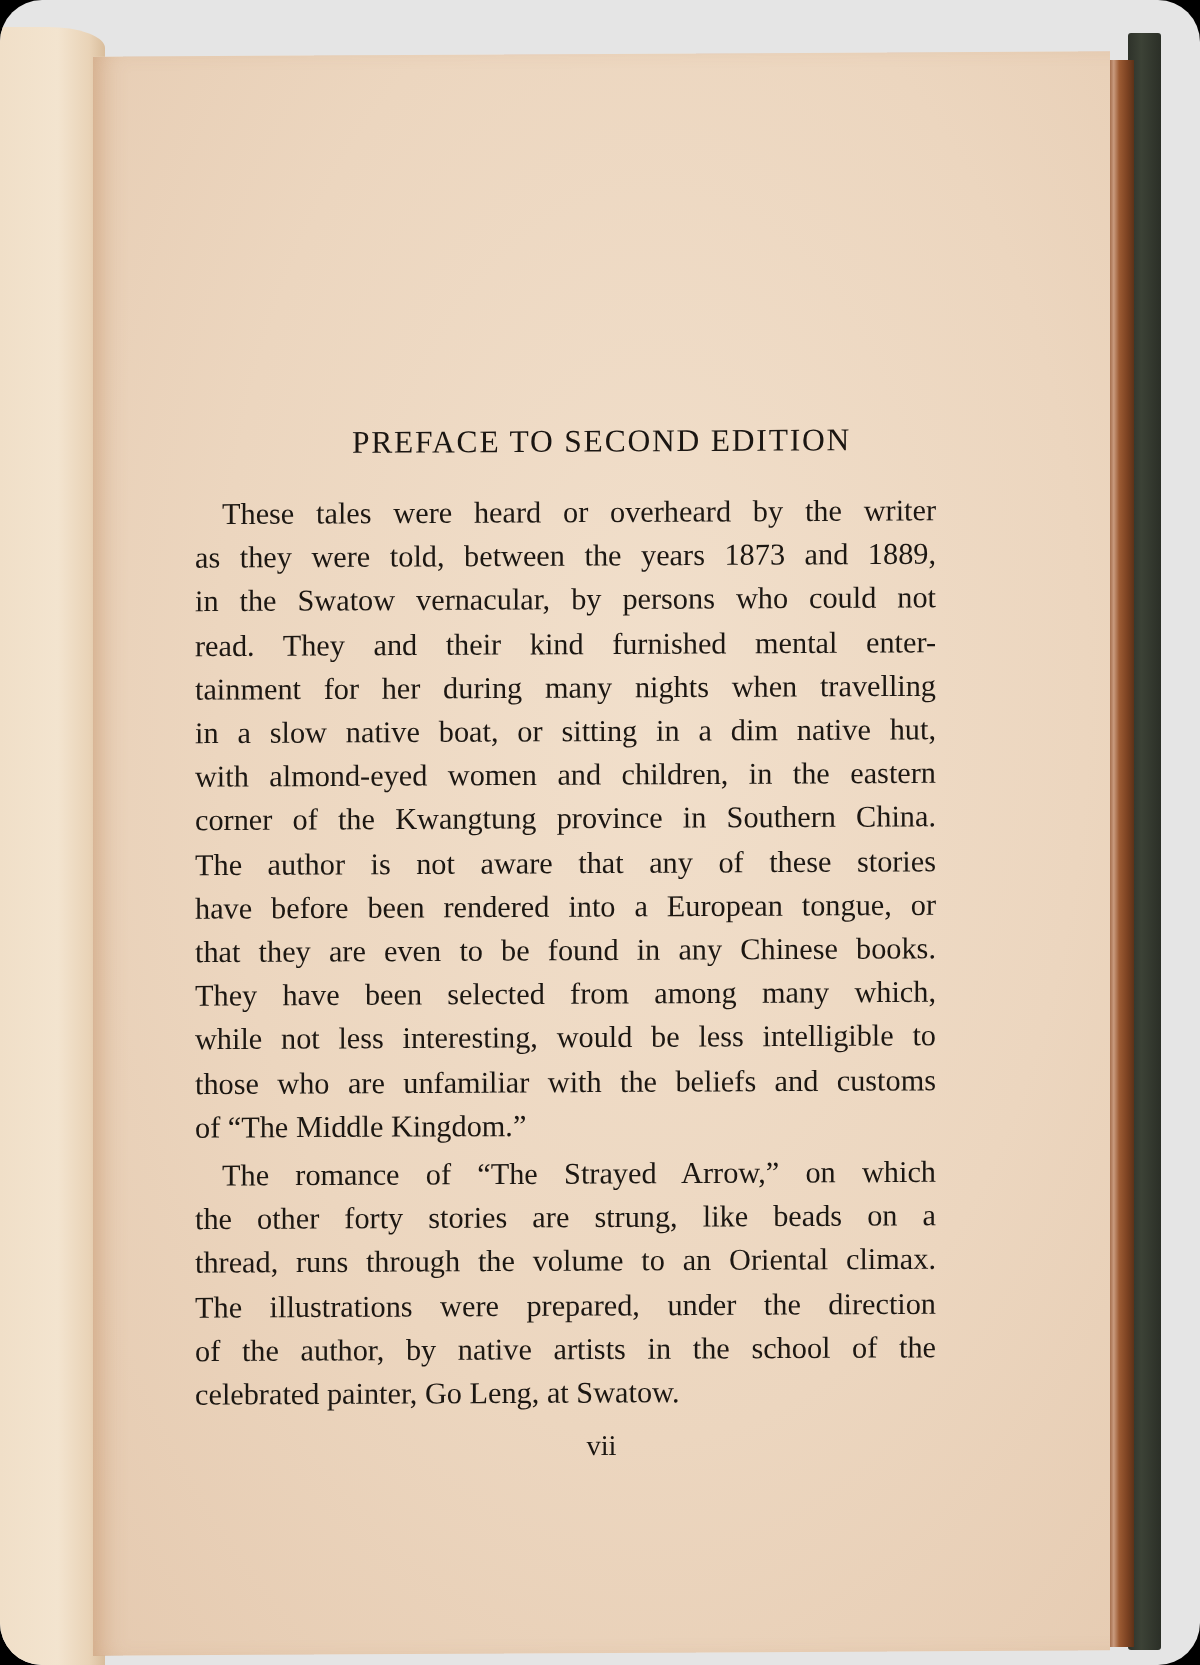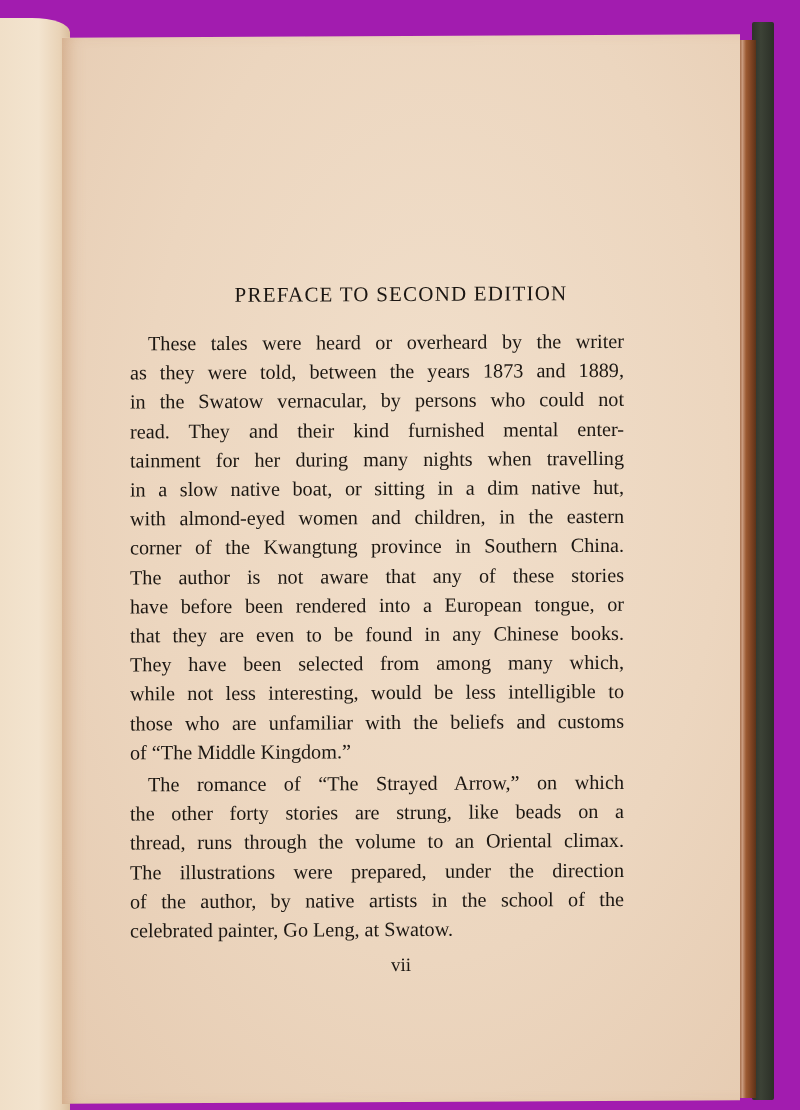--- a/index.html
+++ b/index.html
@@ -7,22 +7,23 @@
       padding: 0;
       width: 800px;
       height: 1110px;
       background: #000000;
       overflow: hidden;
     }
     .scene {
       position: relative;
       width: 800px;
       height: 1110px;
-      background: #a21caf;
+      background: #e5e5e5;
       overflow: hidden;
+      border-radius: 28px;
     }
     
     .cover-edge {
       position: absolute;
       left: 752px;
       top: 22px;
       width: 22px;
       height: 1078px;
       background: linear-gradient(90deg, #2e322a 0%, #3c4236 40%, #2b2f27 100%);
       border-radius: 2px;

